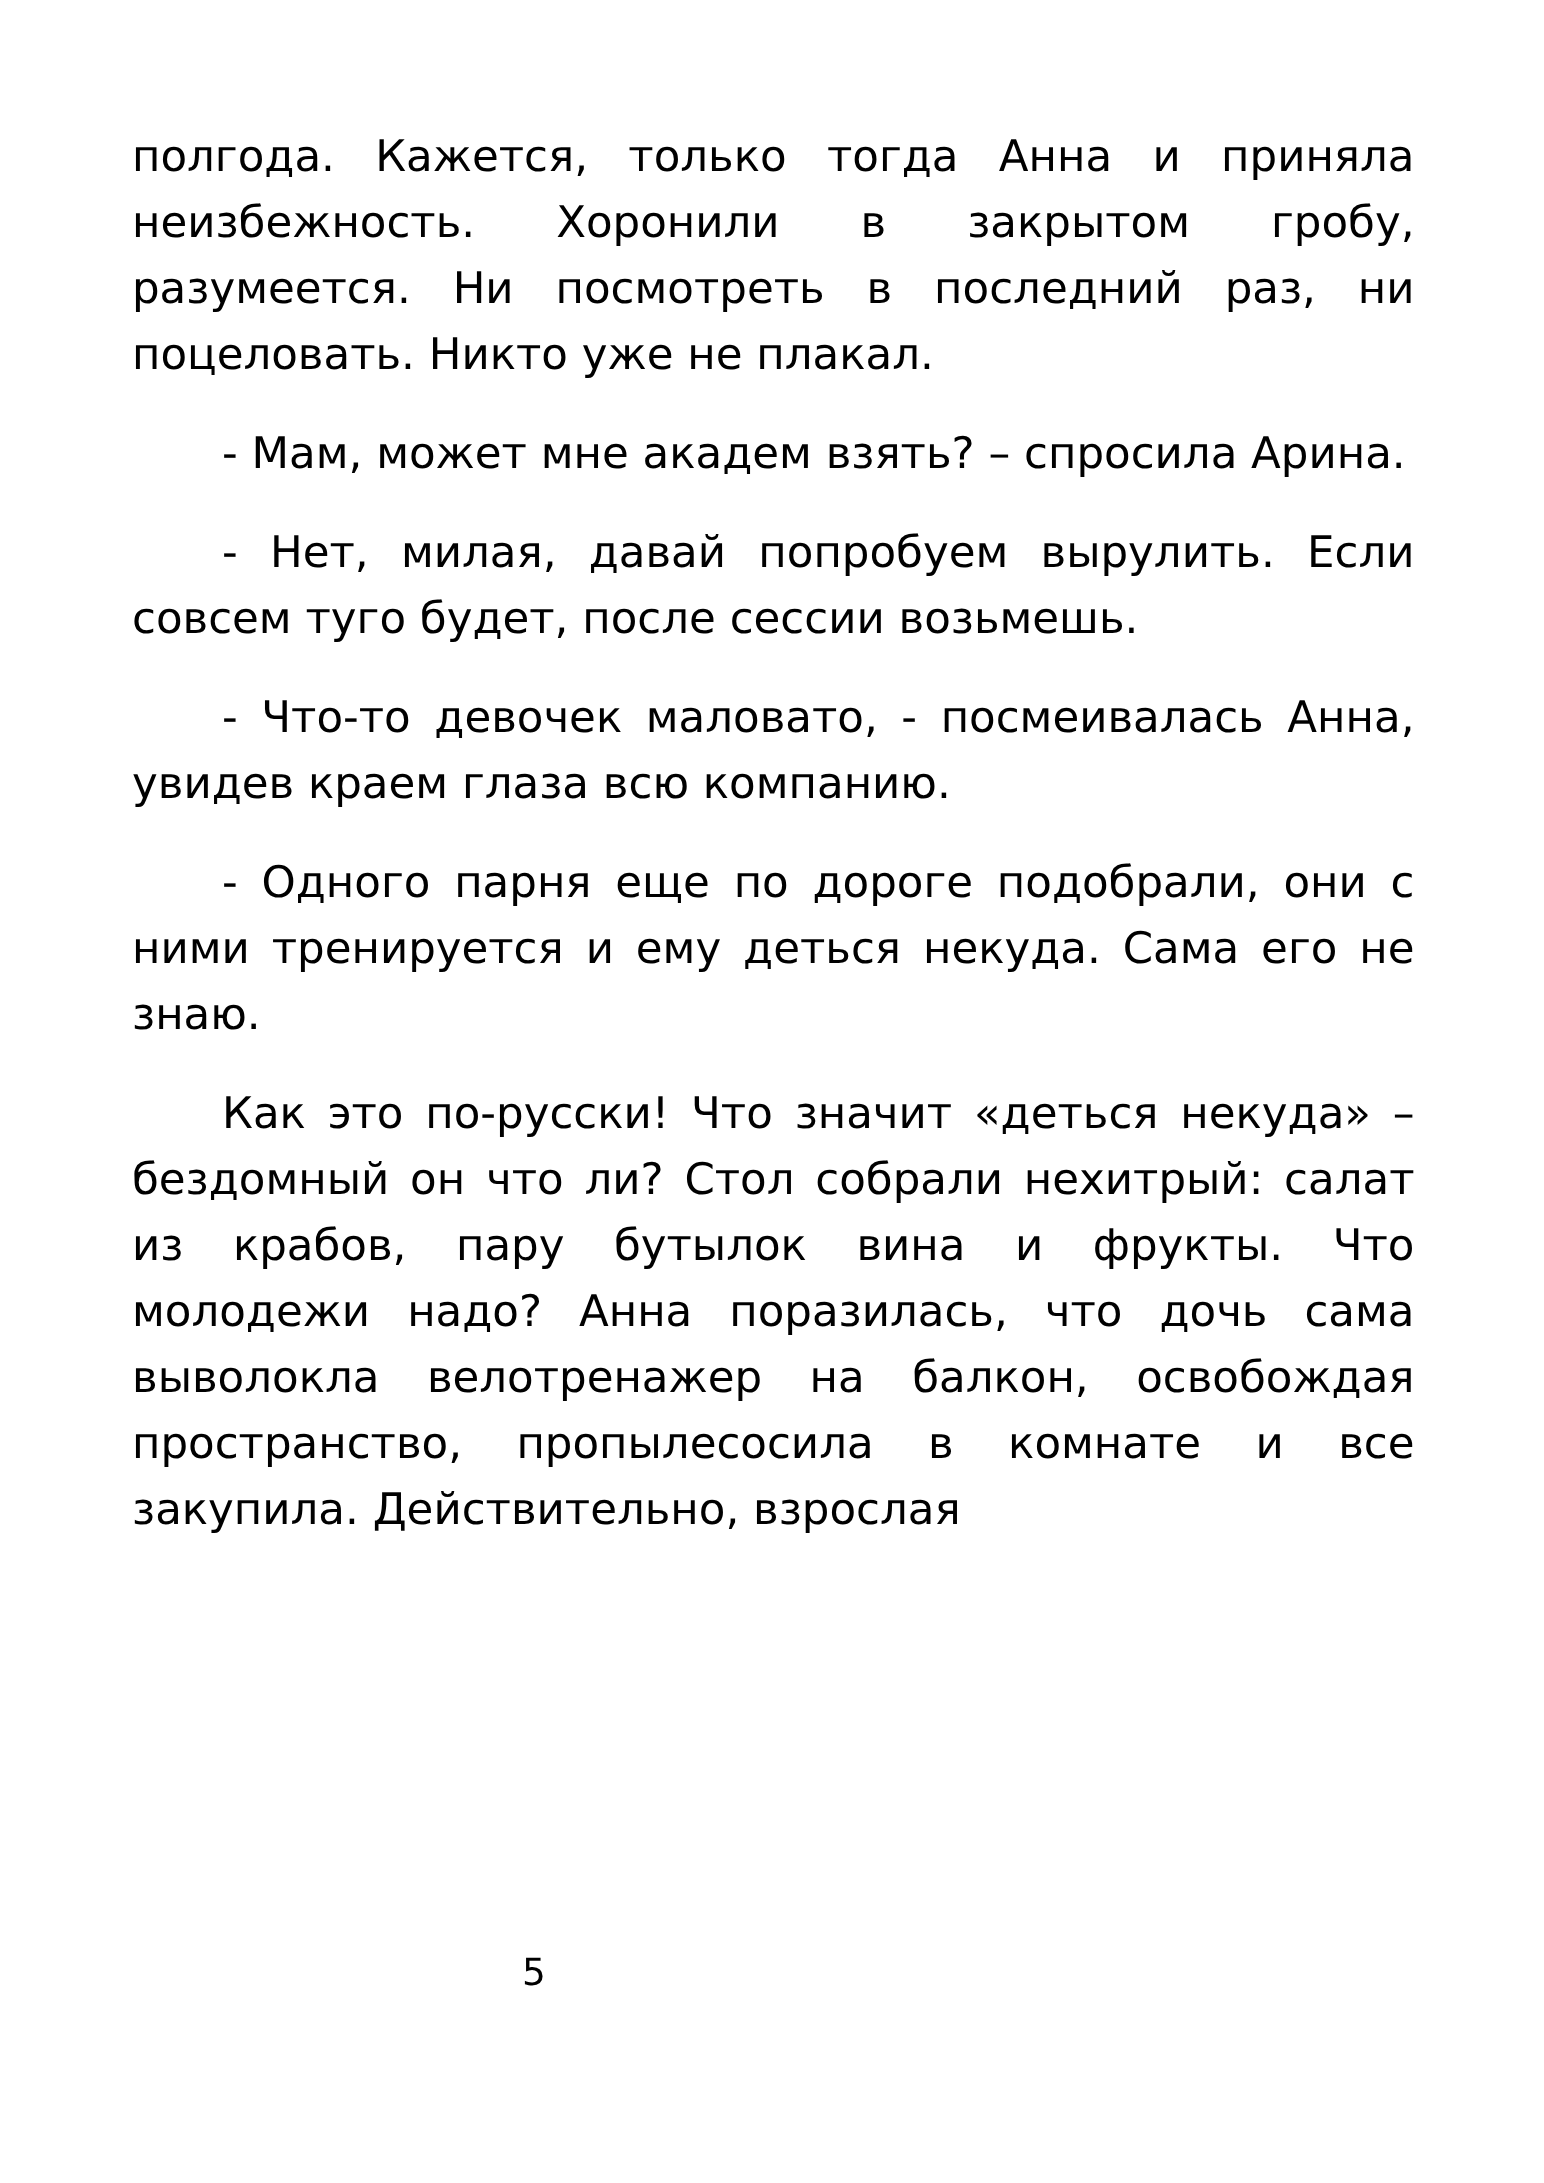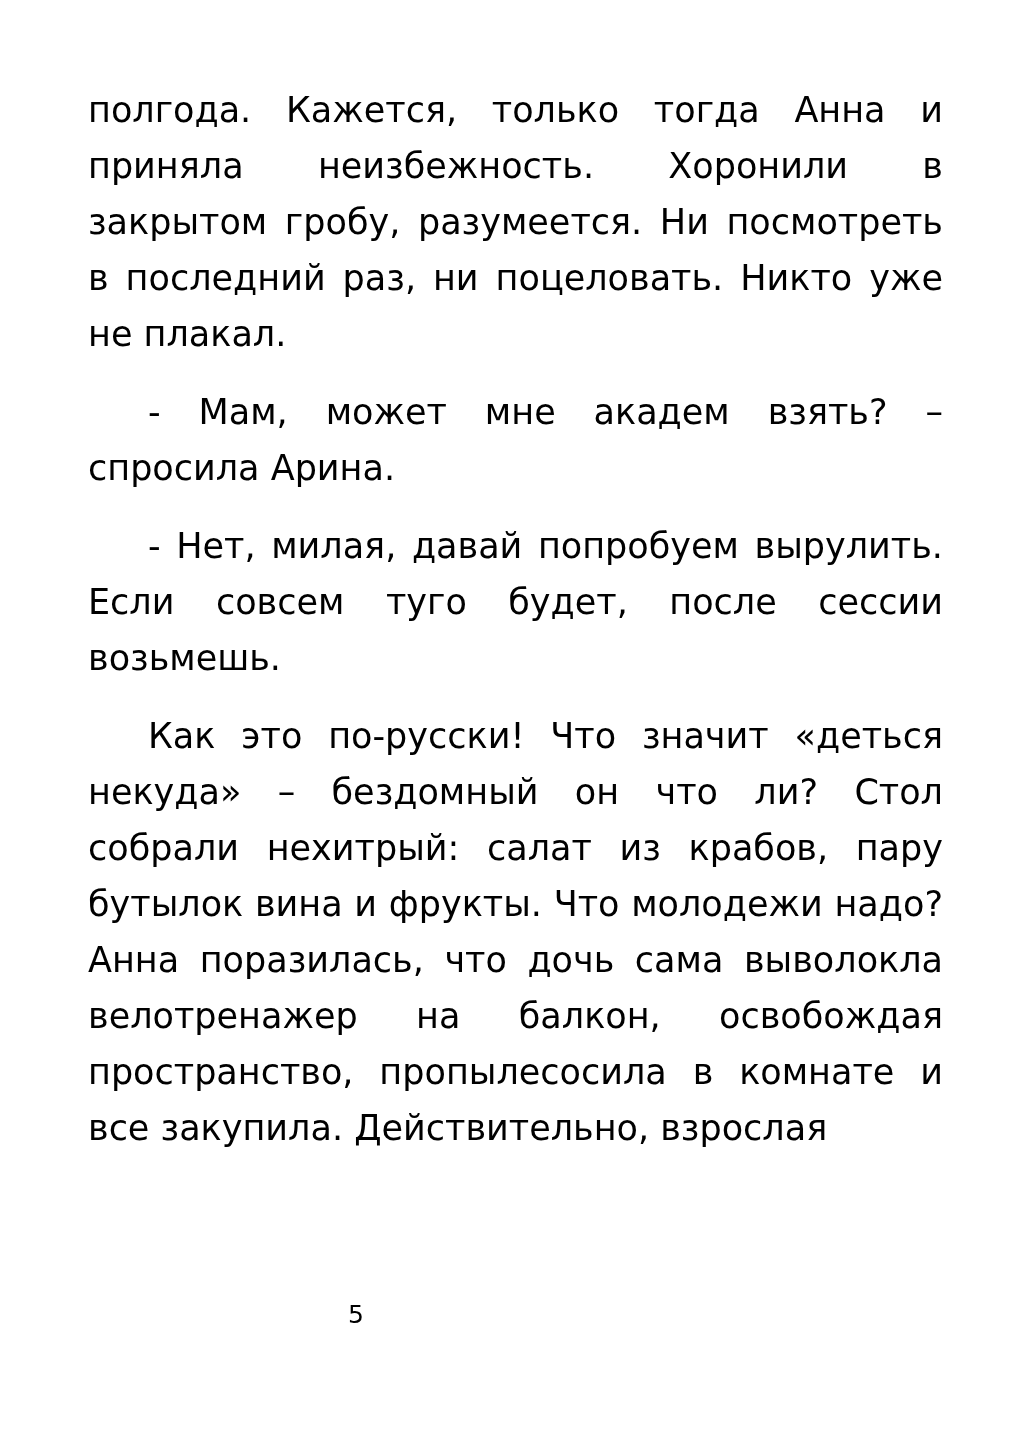--- a/index.html
+++ b/index.html
@@ -21,22 +21,22 @@
   .text-column {
     position: absolute;
     left: 88px;
     top: 82px;
     width: 855px;
   }
 
   .para {
     margin: 0 0 22px 0;
     font-family: "DejaVu Sans", "Liberation Sans", sans-serif;
-    font-size: 35px;
-    line-height: 56px;
+    font-size: 29px;
+    line-height: 44px;
     color: #000000;
     text-align: justify;
     text-justify: inter-word;
     text-indent: 60px;
     letter-spacing: 0px;
     word-spacing: 0px;
     -webkit-font-smoothing: antialiased;
   }
 
   
@@ -71,21 +71,23 @@
     <p class="para no-indent">полгода. Кажется, только тогда Анна и приняла неизбежность. Хоронили в закрытом гробу, разумеется. Ни посмотреть в последний раз, ни поцеловать. Никто уже не плакал.</p>
 
     <p class="para">- Мам, может мне академ взять? – спросила Арина.</p>
 
 
     <p class="para">- Нет, милая, давай попробуем вырулить. Если совсем туго будет, после сессии возьмешь.</p>
 
 
 
 
+    <p class="para">- Что-то девочек маловато, - посмеивалась Анна, увидев краем глаза всю компанию.</p>
 
+    <p class="para">- Одного парня еще по дороге подобрали, они с ними тренируется и ему деться некуда. Сама его не знаю.</p>
 
     <p class="para last">Как это по-русски! Что значит «деться некуда» – бездомный он что ли? Стол собрали нехитрый: салат из крабов, пару бутылок вина и фрукты. Что молодежи надо? Анна поразилась, что дочь сама выволокла велотренажер на балкон, освобождая пространство, пропылесосила в комнате и все закупила. Действительно, взрослая</p>
 
   </div>
 
   <div class="page-number">5</div>
 
 </div>
 
 </body></html>

